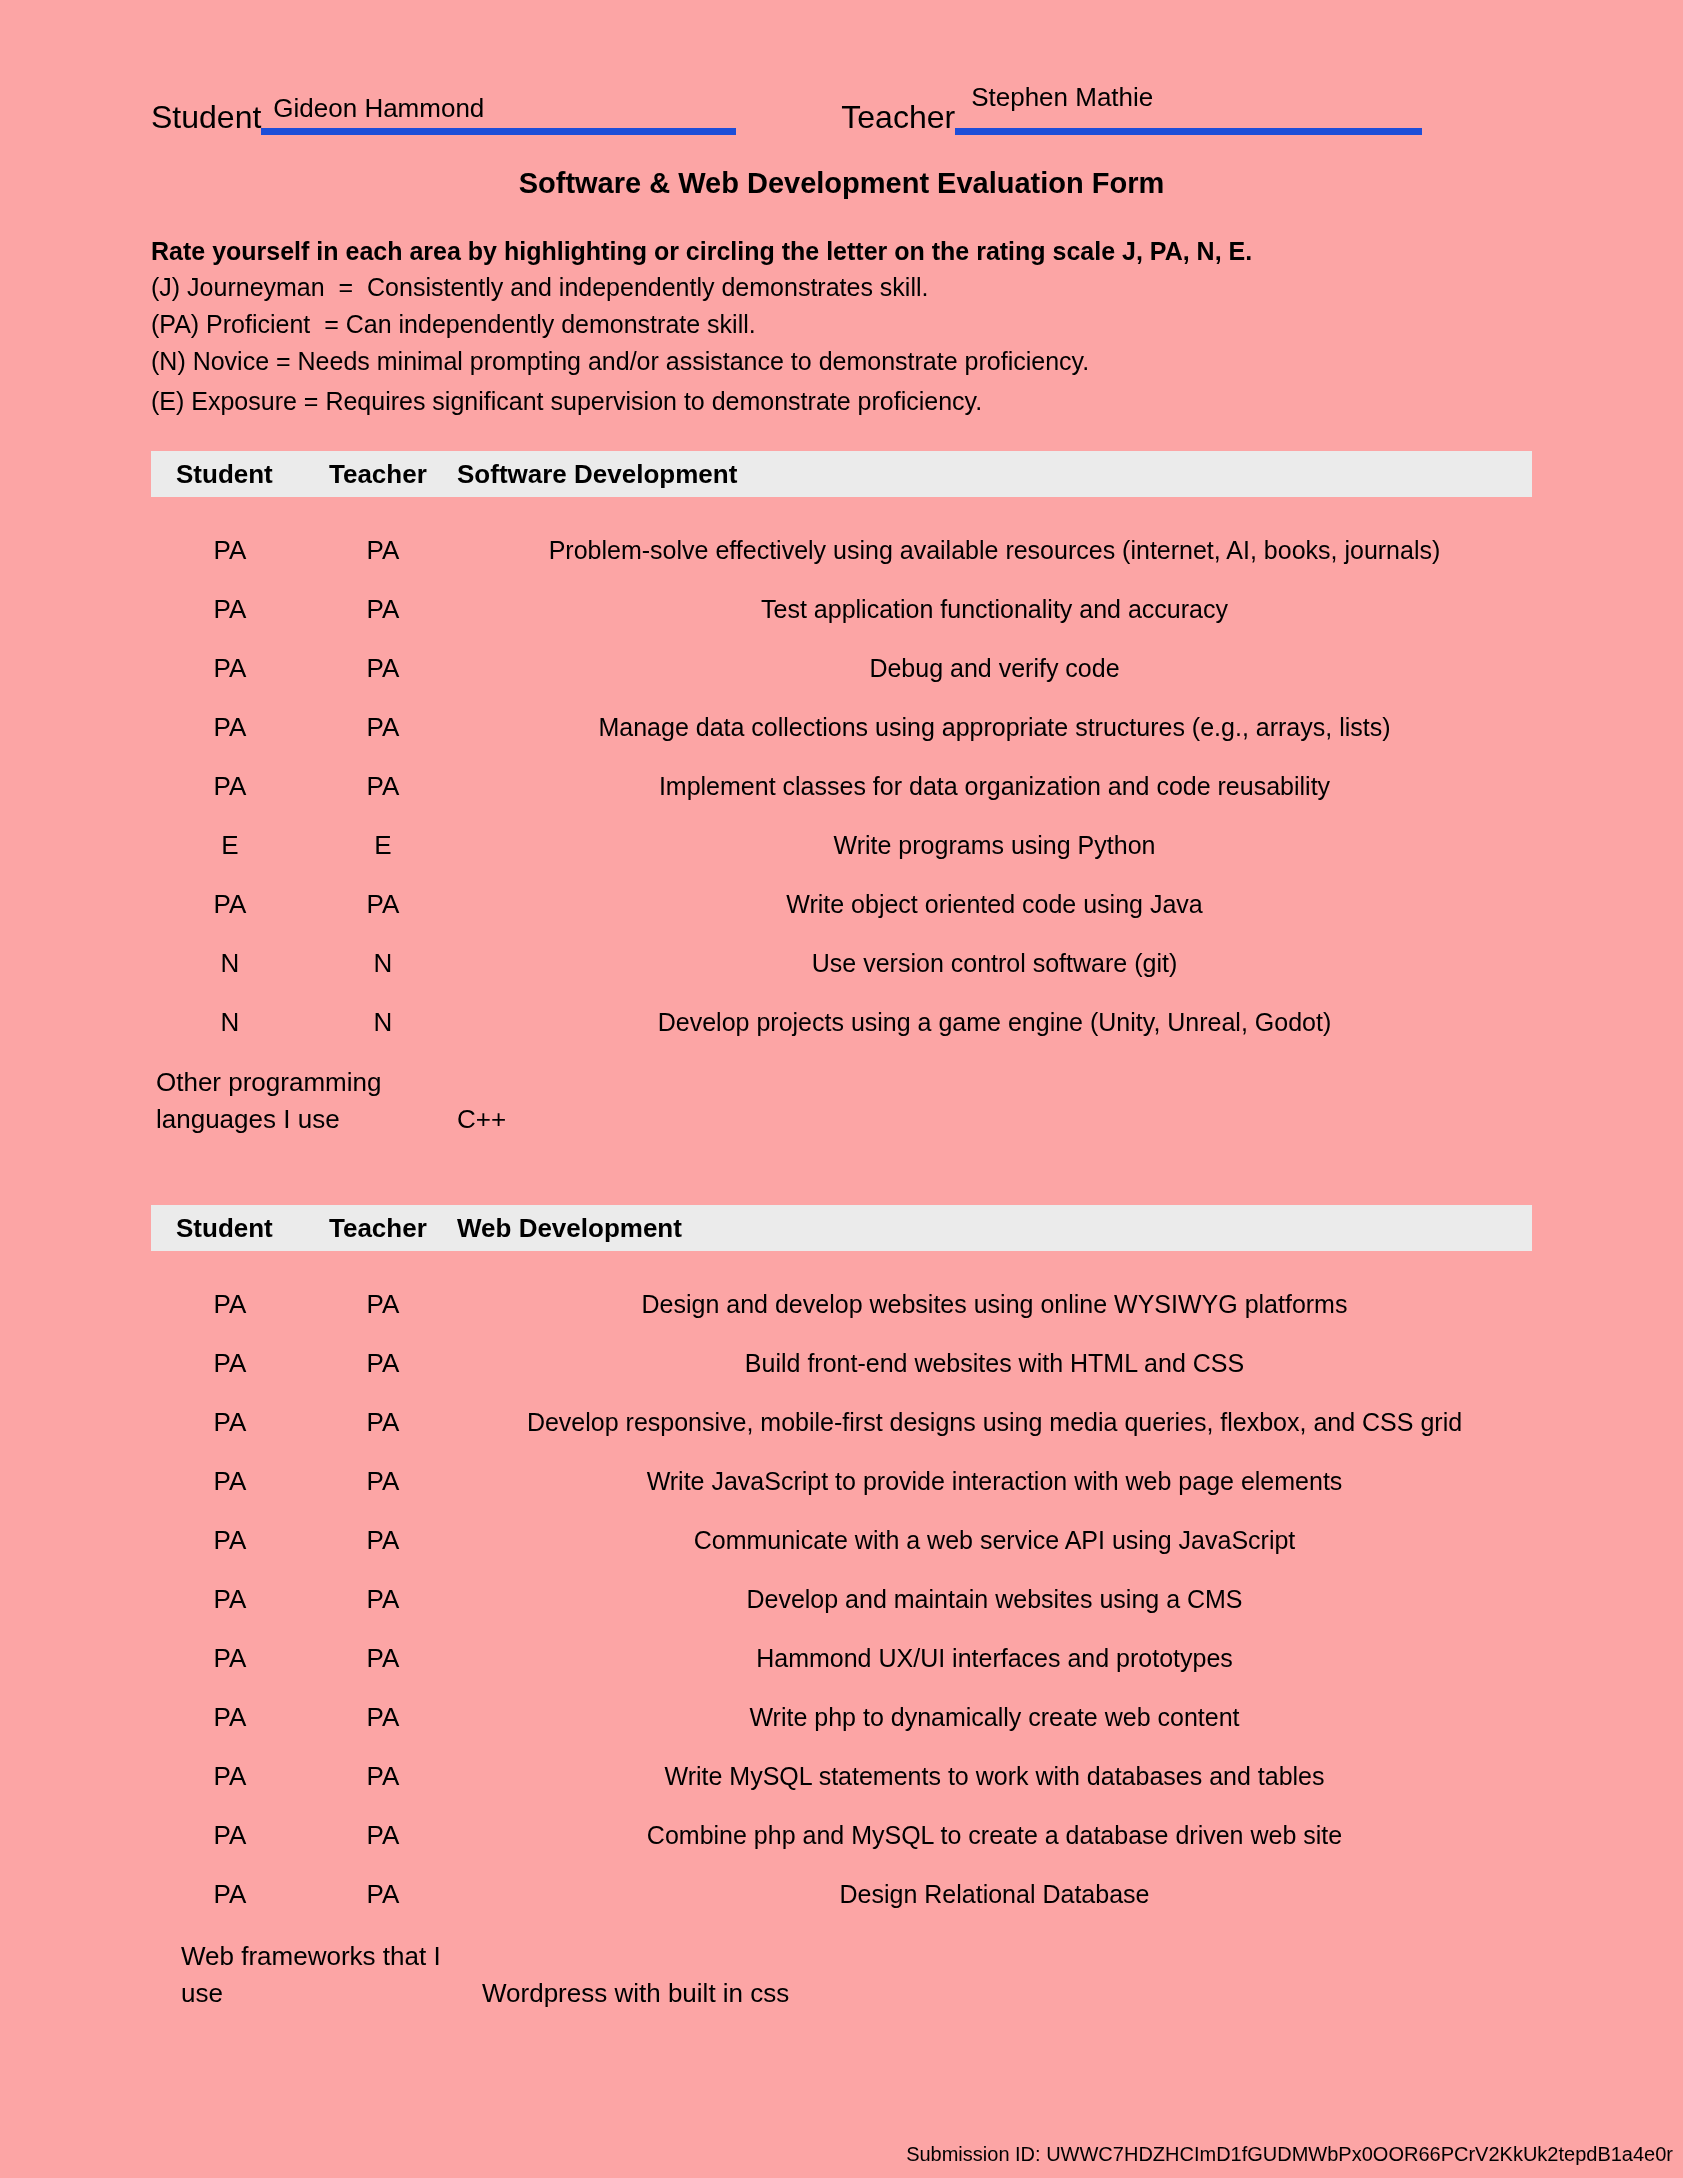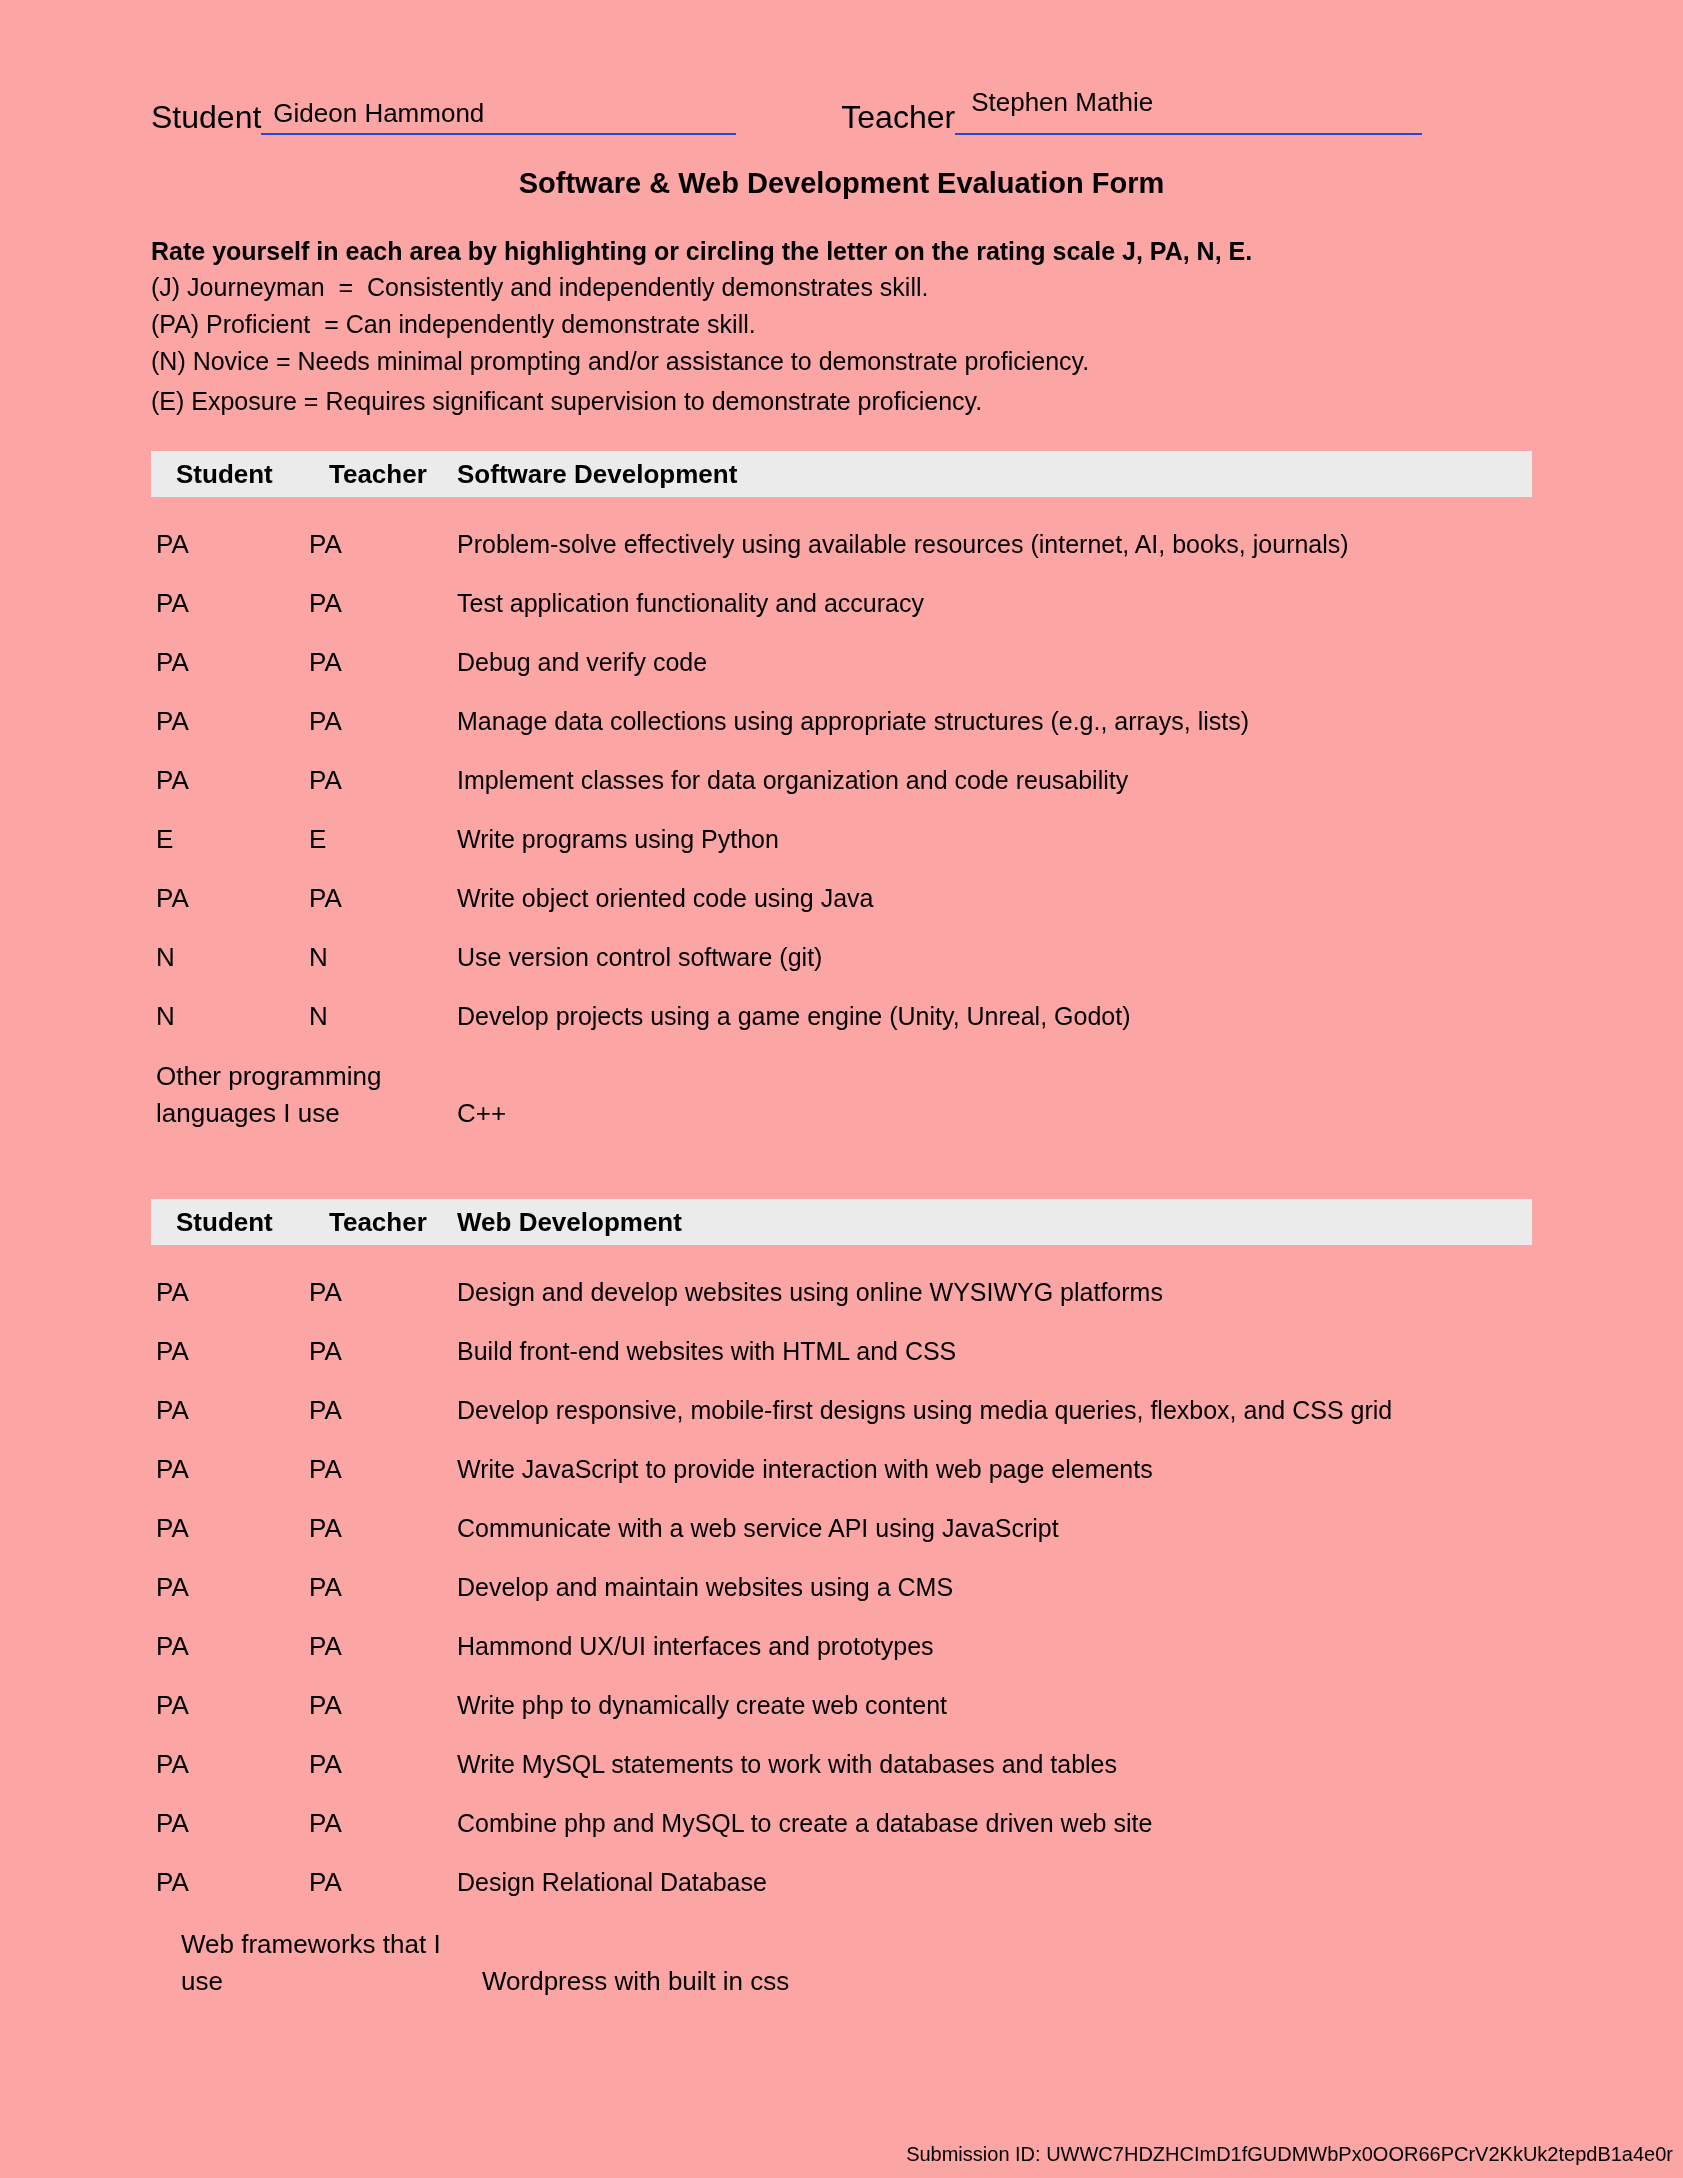--- a/index.html
+++ b/index.html
@@ -13,21 +13,21 @@
     position: relative;
     width: 1683px; height: 2178px;
     padding: 0 151px;
     background: #fca5a5;
     overflow: hidden;
   }
 
   
   .header-row { display: flex; align-items: flex-end; margin-top: 91px; height: 44px; }
   .field-label { font-size: 32px; line-height: 1; padding-bottom: 2px; white-space: nowrap; }
-  .name-field { border-bottom: 2px solid #1d4ed8; height: 42px; display: flex; align-items: flex-end; }
+  .name-field { border-bottom: 7px solid #1d4ed8; height: 42px; display: flex; align-items: flex-end; }
   .student-field { width: 475px; padding: 0 0 7px 12px; }
   .teacher-label { margin-left: 105px; }
   .teacher-field { width: 467px; padding: 0 0 18px 16px; }
   .field-value { font-size: 26px; line-height: 1; }
 
   
   .form-title { font-size: 29px; font-weight: bold; text-align: center; margin-top: 30px; line-height: 36px; }
   .instructions { margin-top: 32px; }
   .instructions-heading { font-size: 25px; font-weight: bold; line-height: 36px; white-space: pre-wrap; }
   .scale-line { font-size: 25px; line-height: 37px; white-space: pre-wrap; }
@@ -36,21 +36,21 @@
   
   .rating-table { margin-top: 31px; }
   .rating-table.web { margin-top: 67px; }
   .table-header {
     background: #ebebeb; height: 46px;
     display: grid; grid-template-columns: 153px 153px 1fr;
     align-items: center; font-weight: bold; font-size: 26px;
   }
   .table-header .hdr-cell { padding-left: 25px; }
   .table-header .skill-col { padding-left: 0; }
-  .table-body { padding-top: 18px; }
+  .table-body { padding-top: 24px; text-align: center; }
   .table-row {
     display: grid; grid-template-columns: 153px 153px 1fr;
     height: 59px; align-items: center; font-size: 25px;
   }
   .table-row .rating { padding-left: 5px; font-size: 26px; }
   .table-row .skill-col { padding-left: 0; }
 
   
   .extra-row {
     display: grid; grid-template-columns: 153px 153px 1fr;

